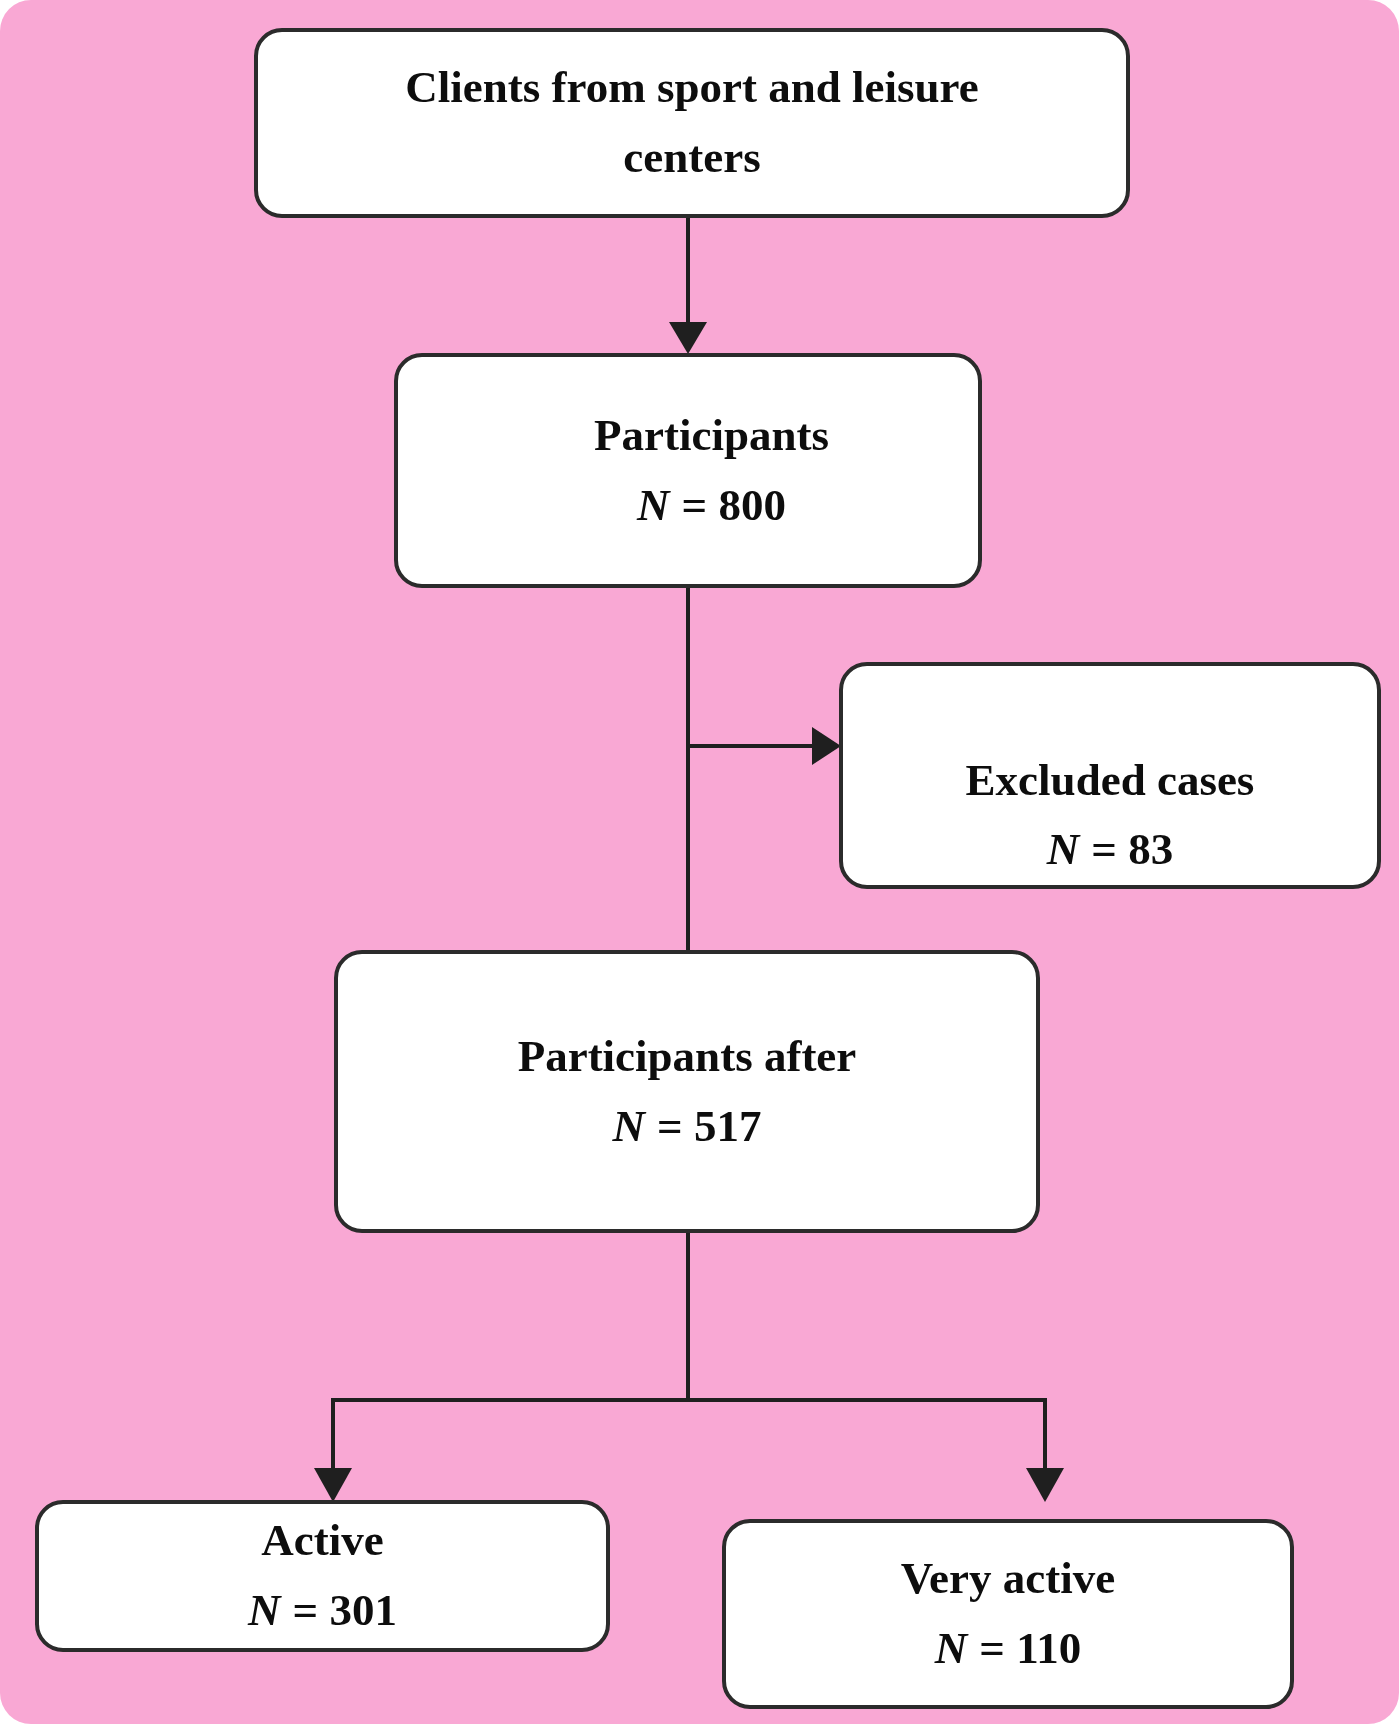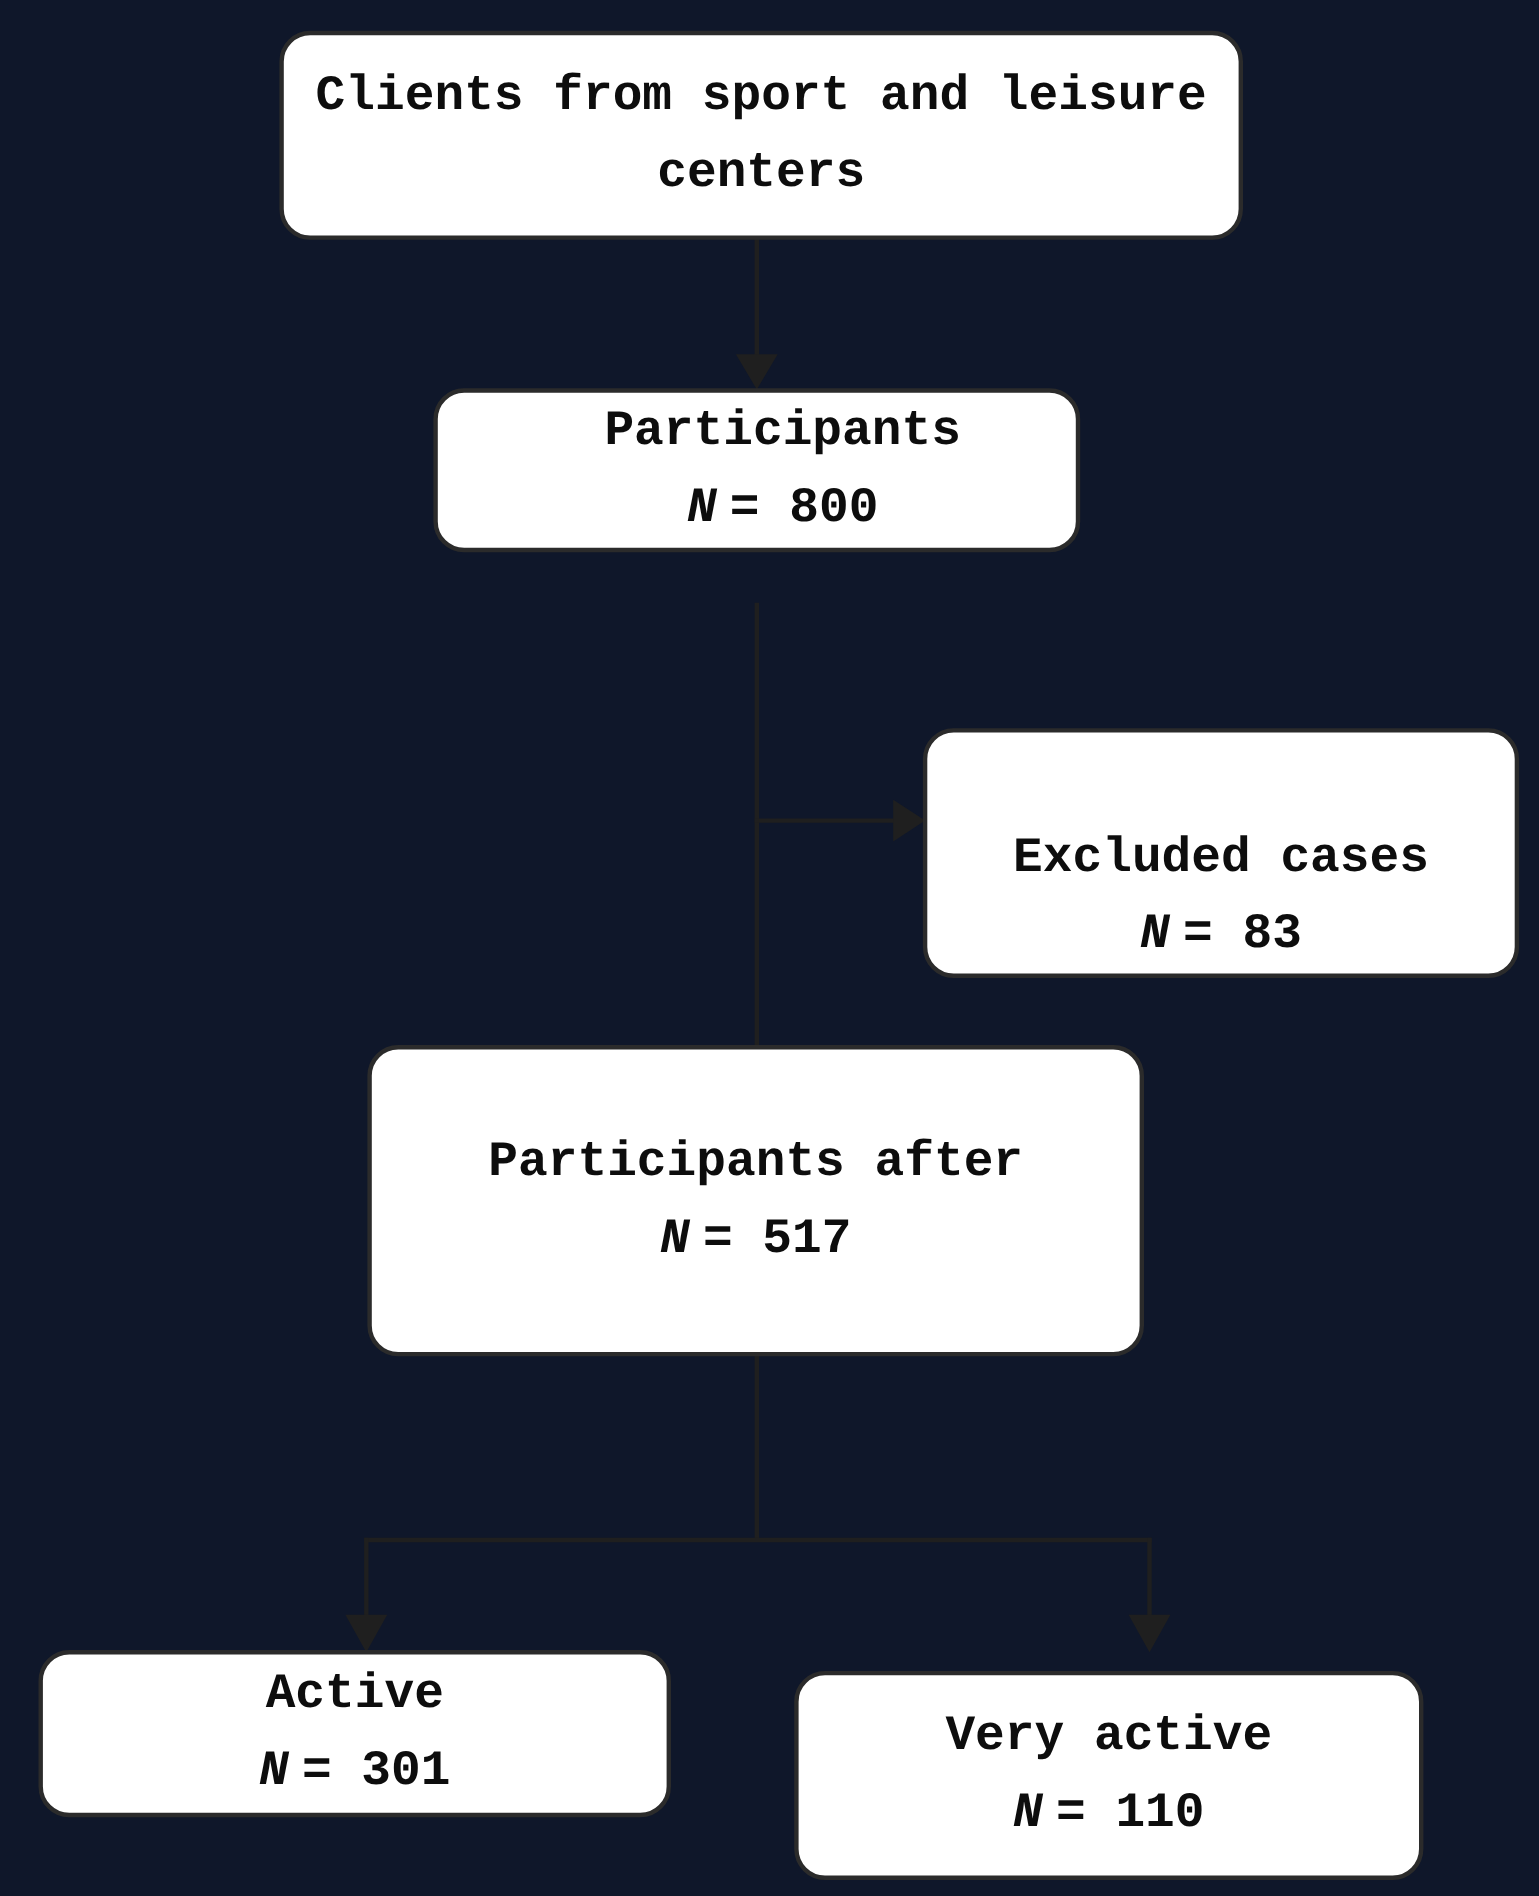--- a/index.html
+++ b/index.html
@@ -1,22 +1,23 @@
 <!DOCTYPE html>
 <html><head>
 <meta charset="utf-8">
 <style>
   html, body { margin: 0; padding: 0; background: #ffffff; }
   body { width: 1399px; height: 1724px; }
   .canvas {
     position: relative;
     width: 1399px;
     height: 1724px;
-    background: #0f172a;
-    font-family: Liberation Mono, monospace;
+    background: #f9a8d4;
+    font-family: Liberation Serif, serif;
+    border-radius: 31px;
   }
   .connectors {
     position: absolute;
     left: 0; top: 0;
     width: 1399px; height: 1724px;
     pointer-events: none;
   }
   .connectors line { stroke: #1f1f1f; stroke-width: 4; }
   .connectors polygon { fill: #1f1f1f; stroke: none; }
   .node {
@@ -29,21 +30,21 @@
     flex-direction: column;
     align-items: center;
     justify-content: center;
     text-align: center;
     font-weight: bold;
     font-size: 45px;
     line-height: 1.55;
     color: #0d0d0d;
   }
   #node-clients      { left: 254px; top: 28px;   width: 876px; height: 190px; }
-  #node-participants { left: 394px; top: 353px;  width: 588px; height: 149px; padding-left: 47px; }
+  #node-participants { left: 394px; top: 353px;  width: 588px; height: 235px; padding-left: 47px; }
   #node-excluded     { left: 839px; top: 662px;  width: 542px; height: 227px; justify-content: flex-end; }
   #node-validation   { left: 334px; top: 950px;  width: 706px; height: 283px; }
   #node-active       { left: 35px;  top: 1500px; width: 575px; height: 152px; }
   #node-very-active  { left: 722px; top: 1500px; width: 572px; height: 190px; margin-top: 19px; }
   .nline { white-space: nowrap; }
   .nsym  { font-style: italic; }
   .nrest { margin-left: 12px; }
 </style>
 </head>
 <body>

